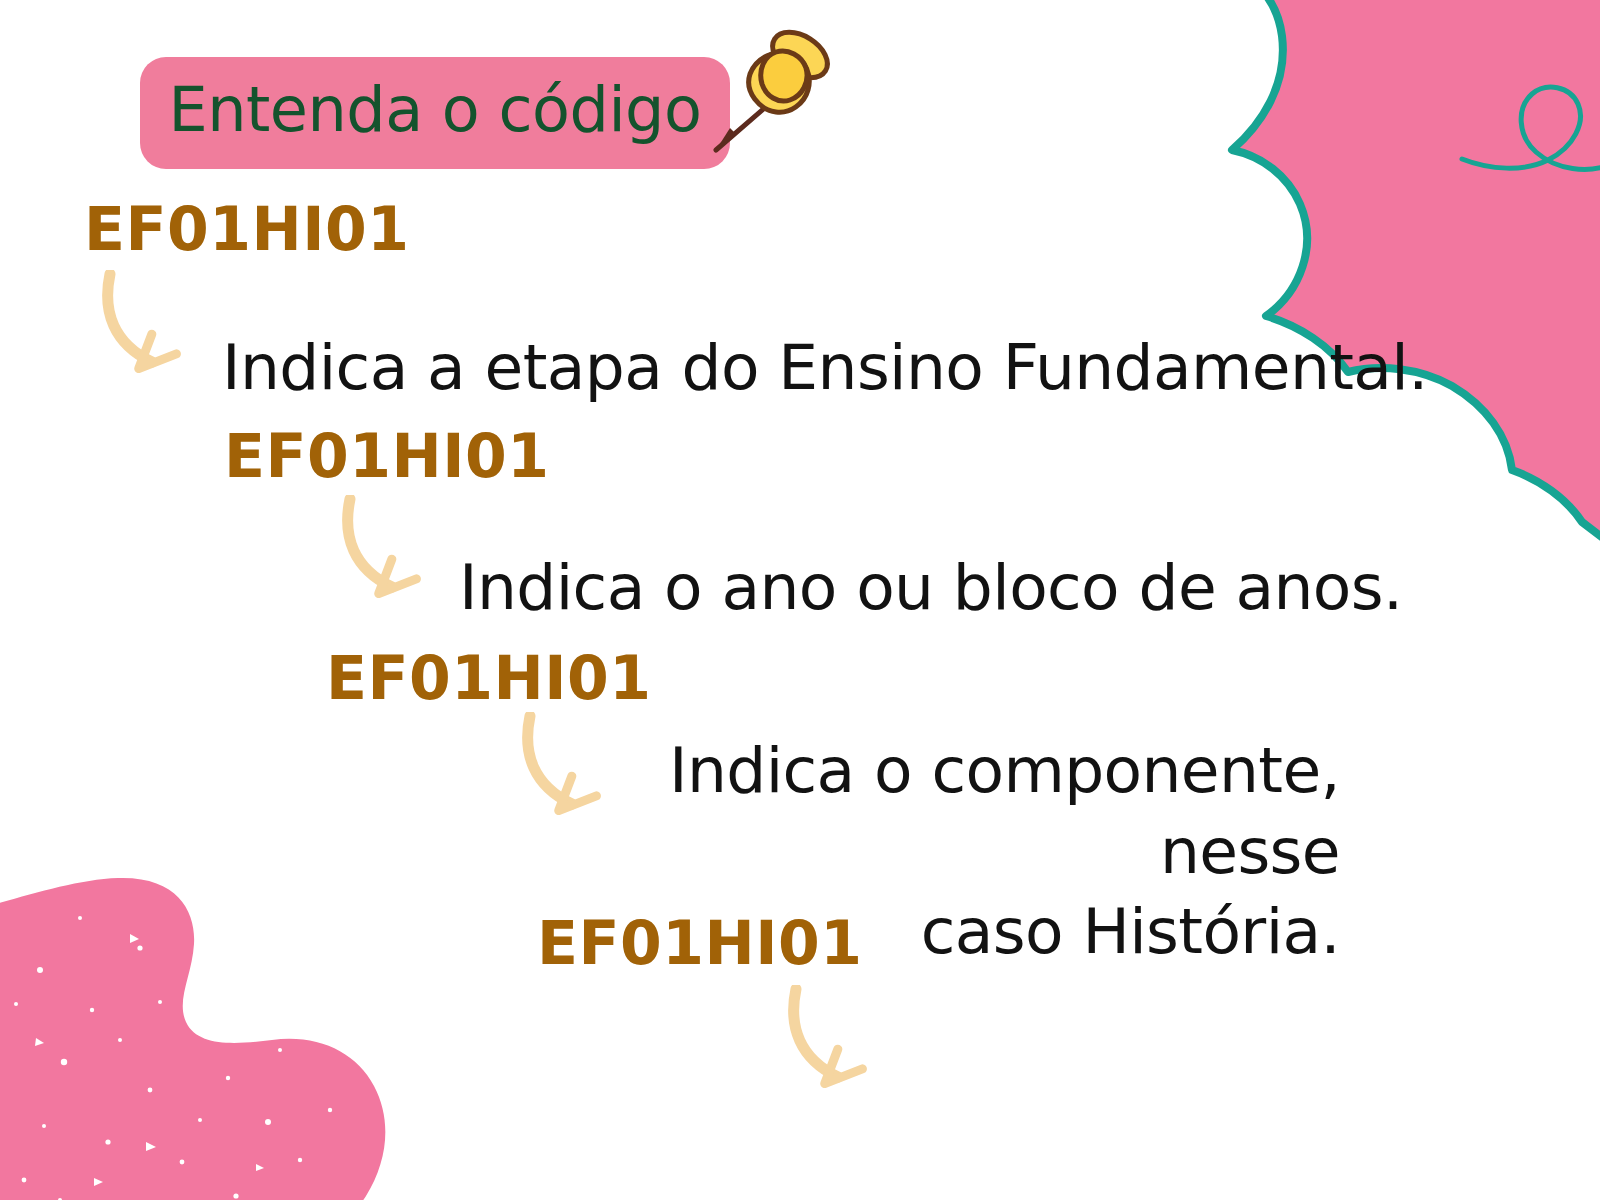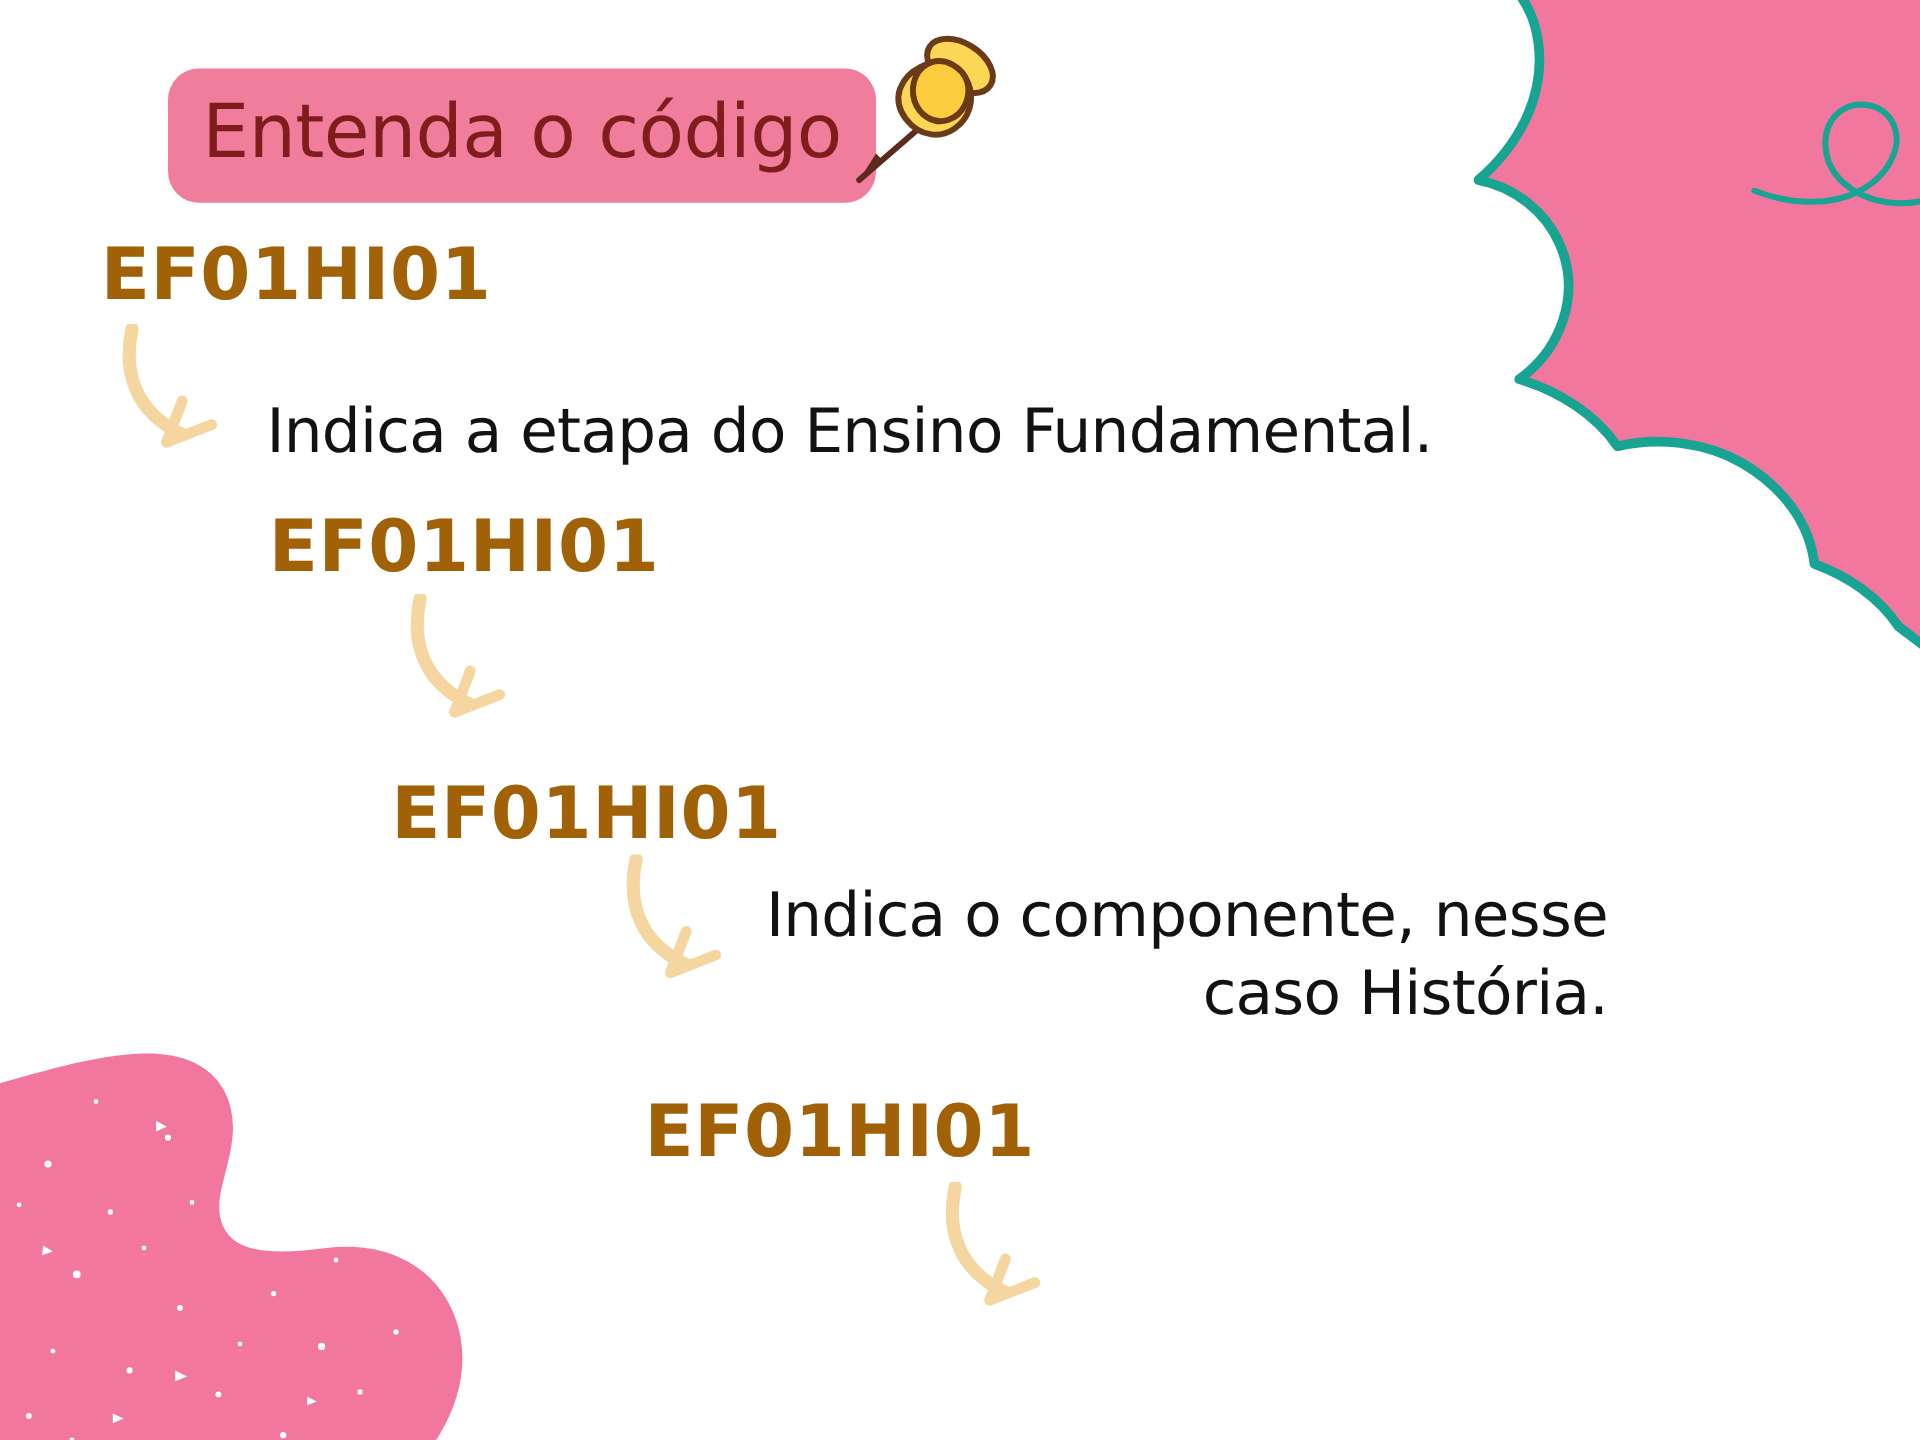--- a/index.html
+++ b/index.html
@@ -36,21 +36,21 @@
     height: 112px;
     background: #F07D9C;
     border-radius: 26px;
     display: flex;
     align-items: center;
     justify-content: center;
     box-sizing: border-box;
     padding: 0 30px 6px 30px;
   }
   .banner-text {
-    color: #7f1d1d;
+    color: #14532d;
     font-size: 62px;
     font-weight: 400;
     letter-spacing: -0.5px;
     line-height: 1;
     white-space: nowrap;
     font-family: "DejaVu Sans", sans-serif;
   }
 
   .pin {
     position: absolute;
@@ -68,21 +68,21 @@
     font-size: 60px;
     line-height: 1;
     color: #a16207;
     letter-spacing: 0.5px;
     white-space: nowrap;
   }
   .desc {
     position: absolute;
     font-family: "DejaVu Sans", sans-serif;
     font-weight: 400;
-    font-size: 51px;
+    font-size: 63px;
     line-height: 1.28;
     color: #121212;
     letter-spacing: -0.6px;
     white-space: pre-line;
   }
   .desc.center { text-align: right; }
 
   .arrow {
     position: absolute;
     pointer-events: none;
@@ -192,20 +192,21 @@
     <path d="M14,4 C6,42 18,74 56,92" fill="none" stroke="#F5D5A0" stroke-width="11" stroke-linecap="round"></path>
     <path d="M112,88 L66,106 L82,64" fill="none" stroke="#F5D5A0" stroke-width="11" stroke-linecap="round" stroke-linejoin="round" transform="translate(-36,-8) scale(0.82) translate(30,24)"></path>
   </svg>
   <div class="desc" id="desc-1">Indica a etapa do Ensino Fundamental.</div>
 
   <div class="code" id="code-2">EF01HI01</div>
   <svg class="arrow" id="arrow-2" viewBox="0 0 150 120" xmlns="http://www.w3.org/2000/svg">
     <path d="M14,4 C6,42 18,74 56,92" fill="none" stroke="#F5D5A0" stroke-width="11" stroke-linecap="round"></path>
     <path d="M112,88 L66,106 L82,64" fill="none" stroke="#F5D5A0" stroke-width="11" stroke-linecap="round" stroke-linejoin="round" transform="translate(-36,-8) scale(0.82) translate(30,24)"></path>
   </svg>
+  <div class="desc" id="desc-2">Indica o ano ou bloco de anos.</div>
 
   <div class="code" id="code-3">EF01HI01</div>
   <svg class="arrow" id="arrow-3" viewBox="0 0 150 120" xmlns="http://www.w3.org/2000/svg">
     <path d="M14,4 C6,42 18,74 56,92" fill="none" stroke="#F5D5A0" stroke-width="11" stroke-linecap="round"></path>
     <path d="M112,88 L66,106 L82,64" fill="none" stroke="#F5D5A0" stroke-width="11" stroke-linecap="round" stroke-linejoin="round" transform="translate(-36,-8) scale(0.82) translate(30,24)"></path>
   </svg>
   <div class="desc center" id="desc-3">Indica o componente, nesse
 caso História.</div>
 
   <div class="code" id="code-4">EF01HI01</div>

